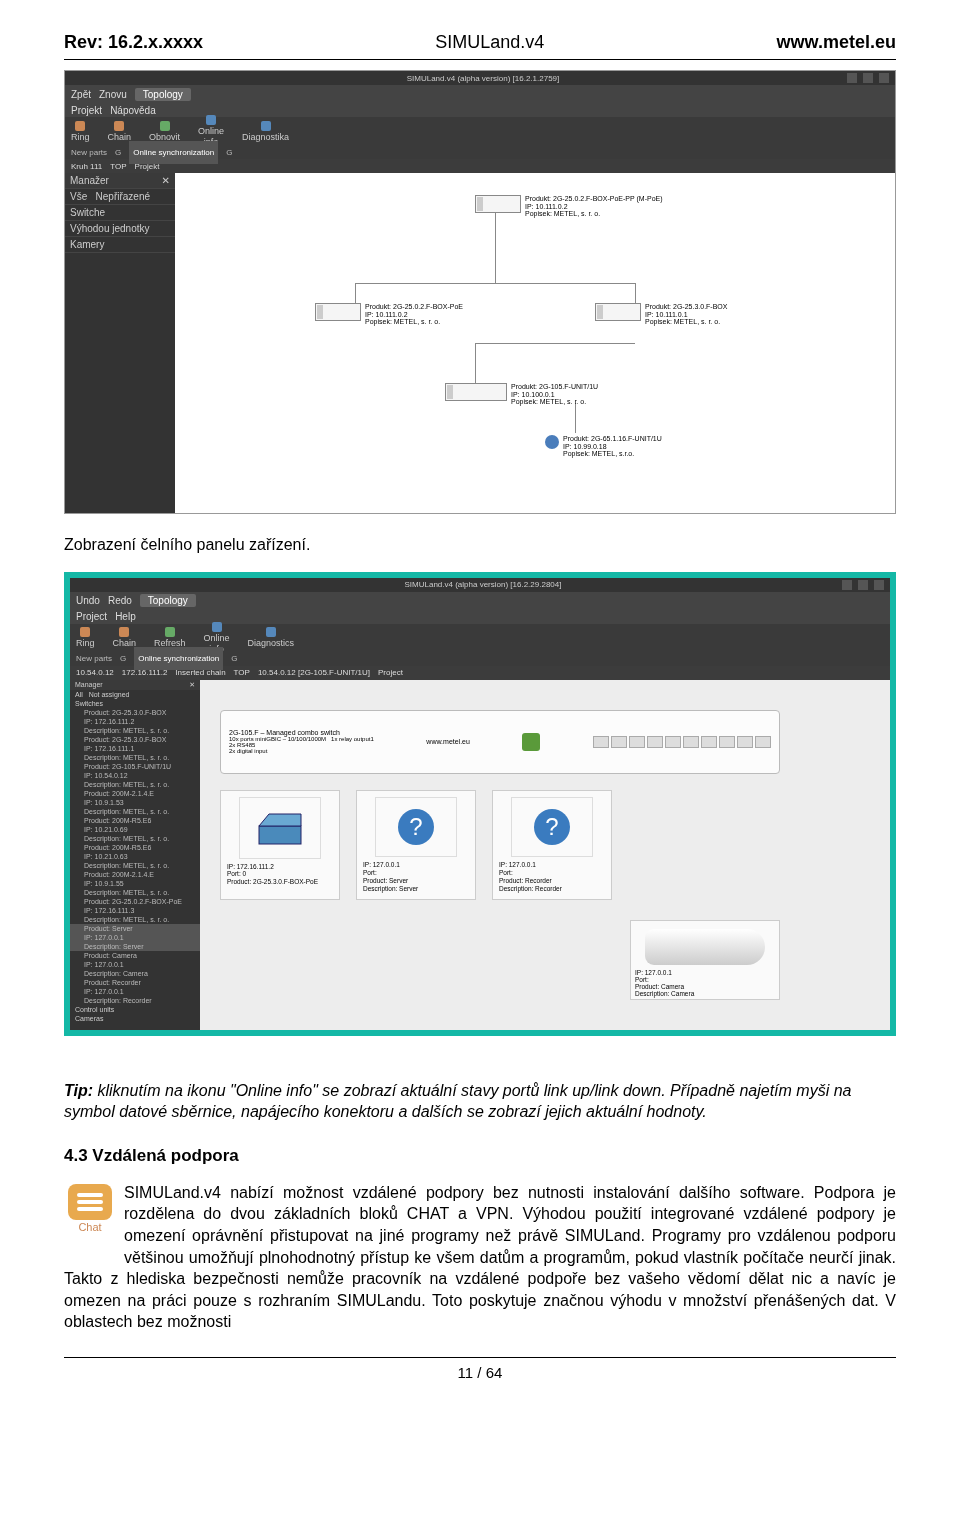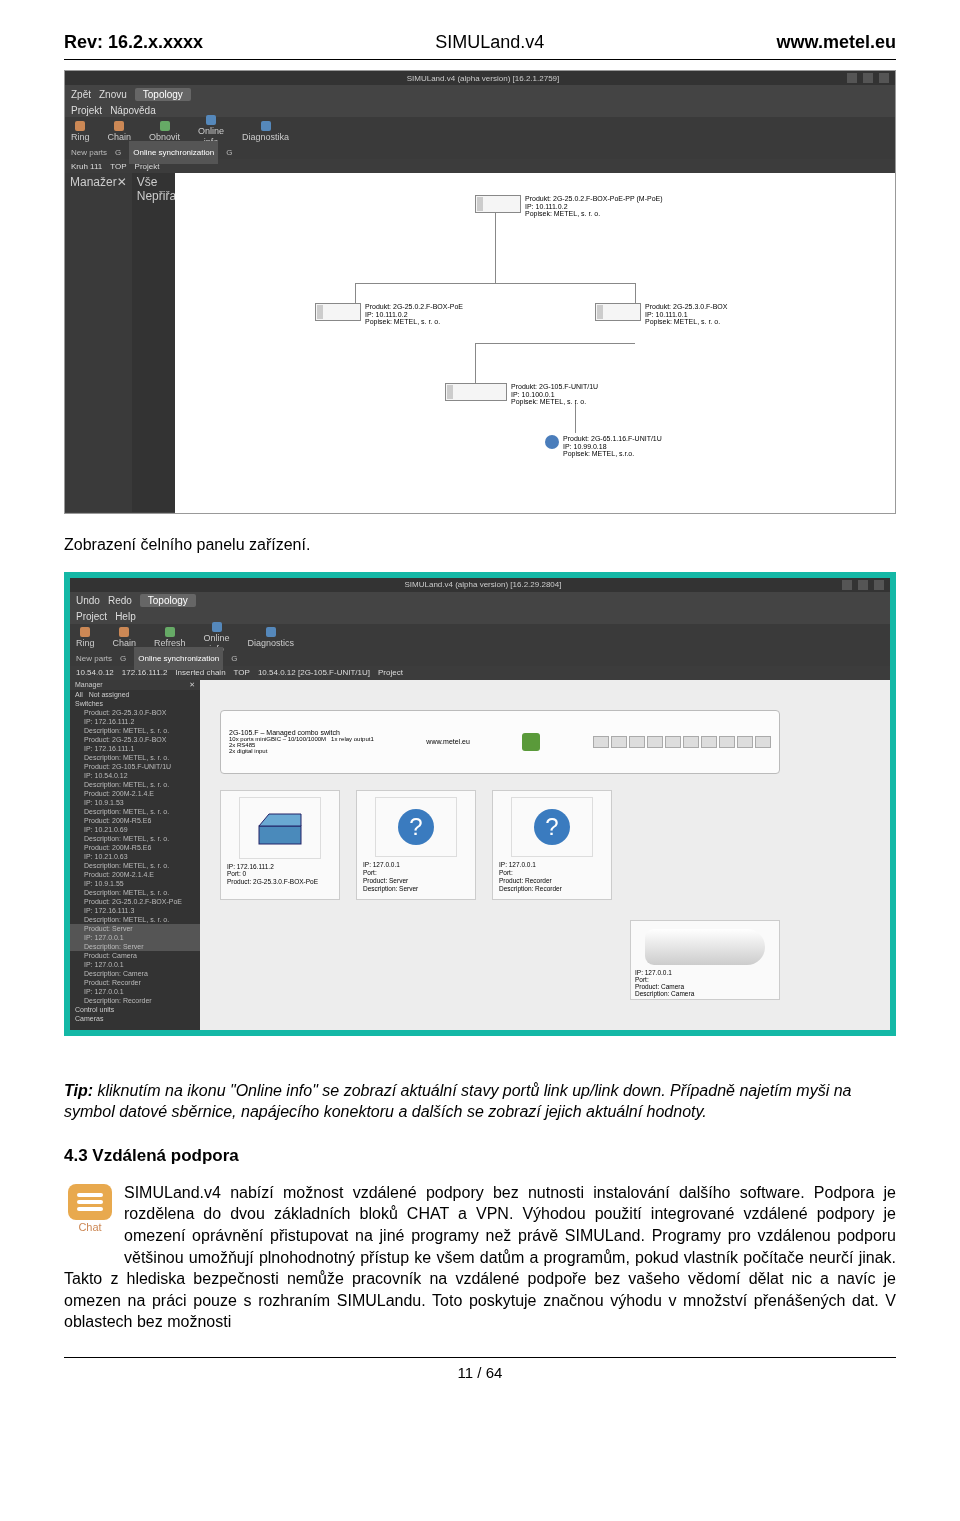--- a/index.html
+++ b/index.html
@@ -19,21 +19,21 @@
   .toolbar1 .tab-active{background:#666;color:#fff;padding:1px 8px;border-radius:2px}
   .toolbar2{background:#3a3a3a;color:#ccc;height:28px;display:flex;align-items:center;gap:18px;padding:0 6px;font-size:9px}
   .toolbar2 div{display:flex;flex-direction:column;align-items:center;gap:1px}
   .ico{width:10px;height:10px;background:#c85;border-radius:2px}
   .ico.b{background:#58b}.ico.g{background:#6a6}
   .subbar{background:#3a3a3a;color:#bbb;height:14px;display:flex;align-items:center;gap:8px;padding:0 6px}
   .subbar .hl{color:#fff;background:#555;padding:7px 4px}
   .breadcrumb{background:#3c3c3c;color:#ddd;height:14px;display:flex;align-items:center;gap:8px;padding:0 6px;font-size:8px}
 
   .canvas-wrap{display:flex;height:340px;background:#f0f0f0}
-  .sidepanel{width:110px;background:#333;color:#ccc;font-size:12px;display:flex;flex-direction:row}
+  .sidepanel{width:110px;background:#333;color:#ccc;font-size:10px;display:flex;flex-direction:column}
   .sidepanel .row{padding:2px 5px;border-bottom:1px solid #444}
   .sidepanel .hdrrow{background:#3a3a3a;display:flex;justify-content:space-between}
   .canvas{flex:1;position:relative;background:#fff}
   .node{position:absolute;display:flex;gap:4px}
   .node .dev{width:44px;height:16px;border:1px solid #888;background:#f5f5f5;display:flex}
   .node .dev::before{content:"";width:6px;background:#ccc;margin:1px}
   .node .txt{font-size:7px;line-height:1.1;white-space:nowrap}
   .wire{position:absolute;background:#888;height:1px}
   .wirev{position:absolute;background:#888;width:1px}
 

